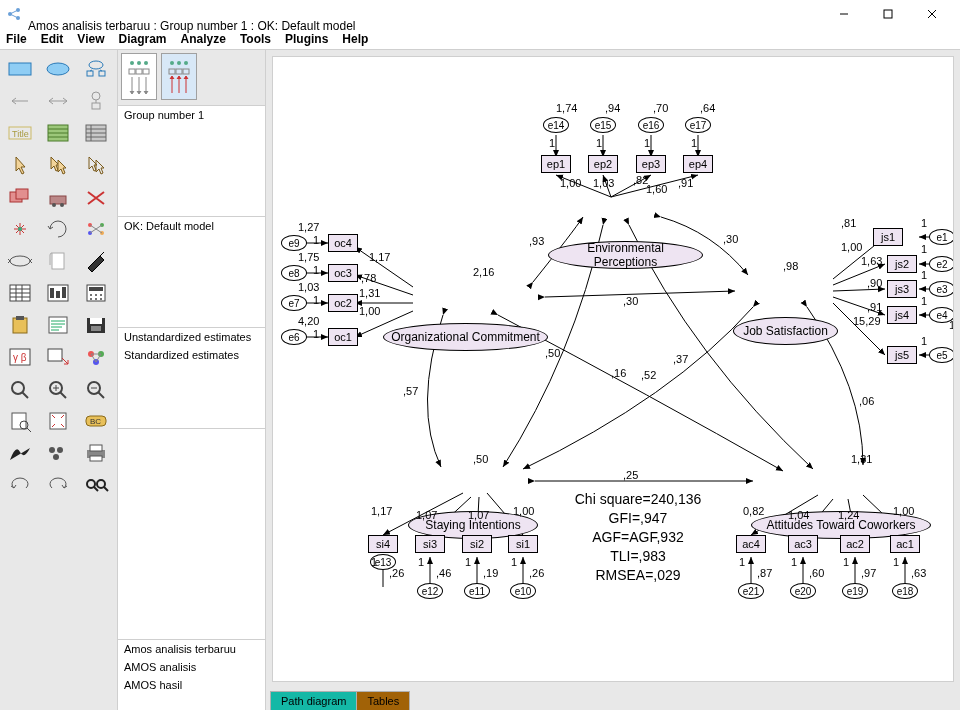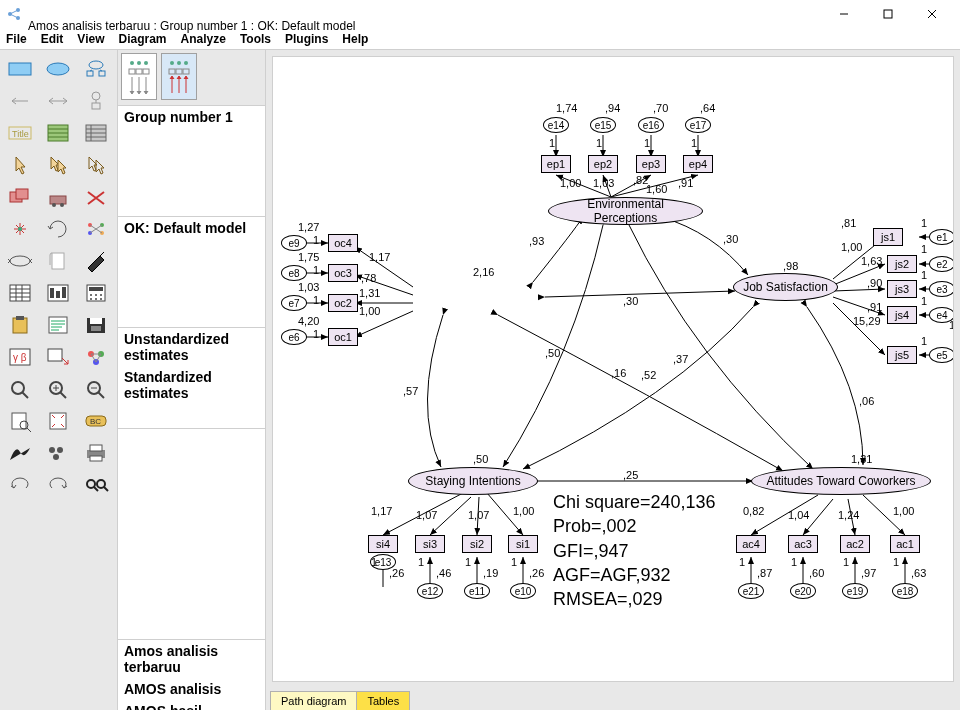--- a/index.html
+++ b/index.html
@@ -14,35 +14,35 @@
   .workspace { display:flex; height:calc(710px - 28px - 22px); }
   .toolcol { width:118px; background:#e8e8e8; border-right:1px solid #cfcfcf; padding:4px 2px; }
   .toolgrid { display:grid; grid-template-columns: repeat(3,36px); grid-auto-rows:30px; gap:2px; justify-content:start; }
   .tool { width:36px; height:30px; display:flex; align-items:center; justify-content:center; background:transparent; position:relative; }
   .tool svg { width:28px; height:22px; }
   .midcol { width:148px; background:#f3f3f3; border-right:1px solid #cfcfcf; display:flex; flex-direction:column; }
   .thumb-area { height:55px; background:#e8e8e8; padding:3px; display:flex; gap:4px; }
   .thumb { width:36px; height:47px; border:1px solid #a0a0a0; background:#fff; display:flex; align-items:center; justify-content:center; }
   .thumb.sel { background:#d8e8f7; }
   .panel { border-top:1px solid #cfcfcf; }
-  .panel-body { background:#fff; font-size:14px;font-weight:bold; }
+  .panel-body { background:#fff; font-size:11px; }
   .panel-item { padding:3px 6px; }
   .canvas-col { flex:1; position:relative; background:#e8e8e8; display:flex; flex-direction:column; }
   .canvas-wrap { flex:1; margin:6px; background:#fff; border:1px solid #cfcfcf; position:relative; overflow:hidden; }
   .bottom-tabs { height:22px; display:flex; align-items:flex-end; padding-left:4px; }
-  .tab { padding:3px 10px; border:1px solid #b0b0b0; border-bottom:none; background:#fde047; font-size:11px; margin-right:-1px; }
-  .tab.active { background:#fef9c3; position:relative; z-index:2; }
+  .tab { padding:3px 10px; border:1px solid #b0b0b0; border-bottom:none; background:#a16207; font-size:11px; margin-right:-1px; }
+  .tab.active { background:#14b8a6; position:relative; z-index:2; }
   
   .diagram { position:absolute; inset:0; }
-  .latent { position:absolute; border:1px solid #000; background:#eee4f2; border-radius:50%; display:flex; align-items:center; justify-content:center; font-size:12px; text-align:center; padding:2px 6px; }
+  .latent { position:absolute; border:1px solid #000; background:#eee4f2; border-radius:50%; display:flex; align-items:center; justify-content:center; font-size:12px; text-align:center; padding:2px 6px;margin-top:44px; }
   .obs { position:absolute; border:1px solid #000; background:#eee4f2; width:30px; height:18px; display:flex; align-items:center; justify-content:center; font-size:11px; }
   .err { position:absolute; border:1px solid #000; background:#fff; border-radius:50%; width:26px; height:16px; display:flex; align-items:center; justify-content:center; font-size:10px; }
   .coef { position:absolute; font-size:11px; white-space:nowrap; }
   svg.paths { position:absolute; inset:0; width:100%; height:100%; pointer-events:none; }
-  .fit { position:absolute; font-size:18px; text-align:left; line-height:1.35; }
+  .fit { position:absolute; font-size:14px; text-align:center; line-height:1.35; }
 </style>
 </head>
 <body>
 
 <div class="titlebar">
   <span class="app-icon">
     <svg viewBox="0 0 16 16">
         <circle cx="4" cy="8" r="2" fill="#6aa0d8"></circle>
         <circle cx="12" cy="4" r="2" fill="#6aa0d8"></circle>
         <circle cx="12" cy="12" r="2" fill="#6aa0d8"></circle>
@@ -473,20 +473,21 @@
           <path d="M170 258 Q140 350 168 410" stroke="#000" fill="none" marker-end="url(#ah)" marker-start="url(#ah)"></path>
           <path d="M330 168 Q300 300 230 410" stroke="#000" fill="none" marker-end="url(#ah)" marker-start="url(#ah)"></path>
           <path d="M356 168 Q420 300 540 412" stroke="#000" fill="none" marker-end="url(#ah)" marker-start="url(#ah)"></path>
           <path d="M225 258 Q380 340 510 414" stroke="#000" fill="none" marker-end="url(#ah)" marker-start="url(#ah)"></path>
           <path d="M480 250 Q400 340 250 412" stroke="#000" fill="none" marker-end="url(#ah)" marker-start="url(#ah)"></path>
           <path d="M534 250 Q590 330 590 408" stroke="#000" fill="none" marker-end="url(#ah)" marker-start="url(#ah)"></path>
           <path d="M262 424 L480 424" stroke="#000" fill="none" marker-end="url(#ah)" marker-start="url(#ah)"></path>
         </svg>
 
         <div class="latent" style="left:275px; top:140px; width:155px; height:28px">Environmental Perceptions</div>
+        <div class="latent" style="left:110px; top:222px; width:165px; height:28px">Organizational Commitment</div>
         <div class="latent" style="left:135px; top:410px; width:130px; height:28px">Staying Intentions</div>
         <div class="latent" style="left:460px; top:216px; width:105px; height:28px">Job Satisfaction</div>
         <div class="latent" style="left:478px; top:410px; width:180px; height:28px">Attitudes Toward Coworkers</div>
 
         <div class="obs" style="left:268px; top:98px">ep1</div>
         <div class="obs" style="left:315px; top:98px">ep2</div>
         <div class="obs" style="left:363px; top:98px">ep3</div>
         <div class="obs" style="left:410px; top:98px">ep4</div>
 
         <div class="err" style="left:270px; top:60px">e14</div>
@@ -611,23 +612,23 @@
         <div class="coef" style="left:130px; top:328px">,57</div>
         <div class="coef" style="left:272px; top:290px">,50</div>
         <div class="coef" style="left:368px; top:312px">,52</div>
         <div class="coef" style="left:338px; top:310px">,16</div>
         <div class="coef" style="left:400px; top:296px">,37</div>
         <div class="coef" style="left:586px; top:338px">,06</div>
         <div class="coef" style="left:350px; top:412px">,25</div>
 
         <div class="fit" style="left:280px; top:433px; width:170px">
           <div>Chi square=240,136</div>
-          <div>Prob=,002</div>
           <div>GFI=,947</div>
           <div>AGF=AGF,932</div>
+          <div>TLI=,983</div>
           <div>RMSEA=,029</div>
         </div>
       </div>
     </div>
     <div class="bottom-tabs">
       <div class="tab active">Path diagram</div>
       <div class="tab">Tables</div>
     </div>
   </div>
 </div>

